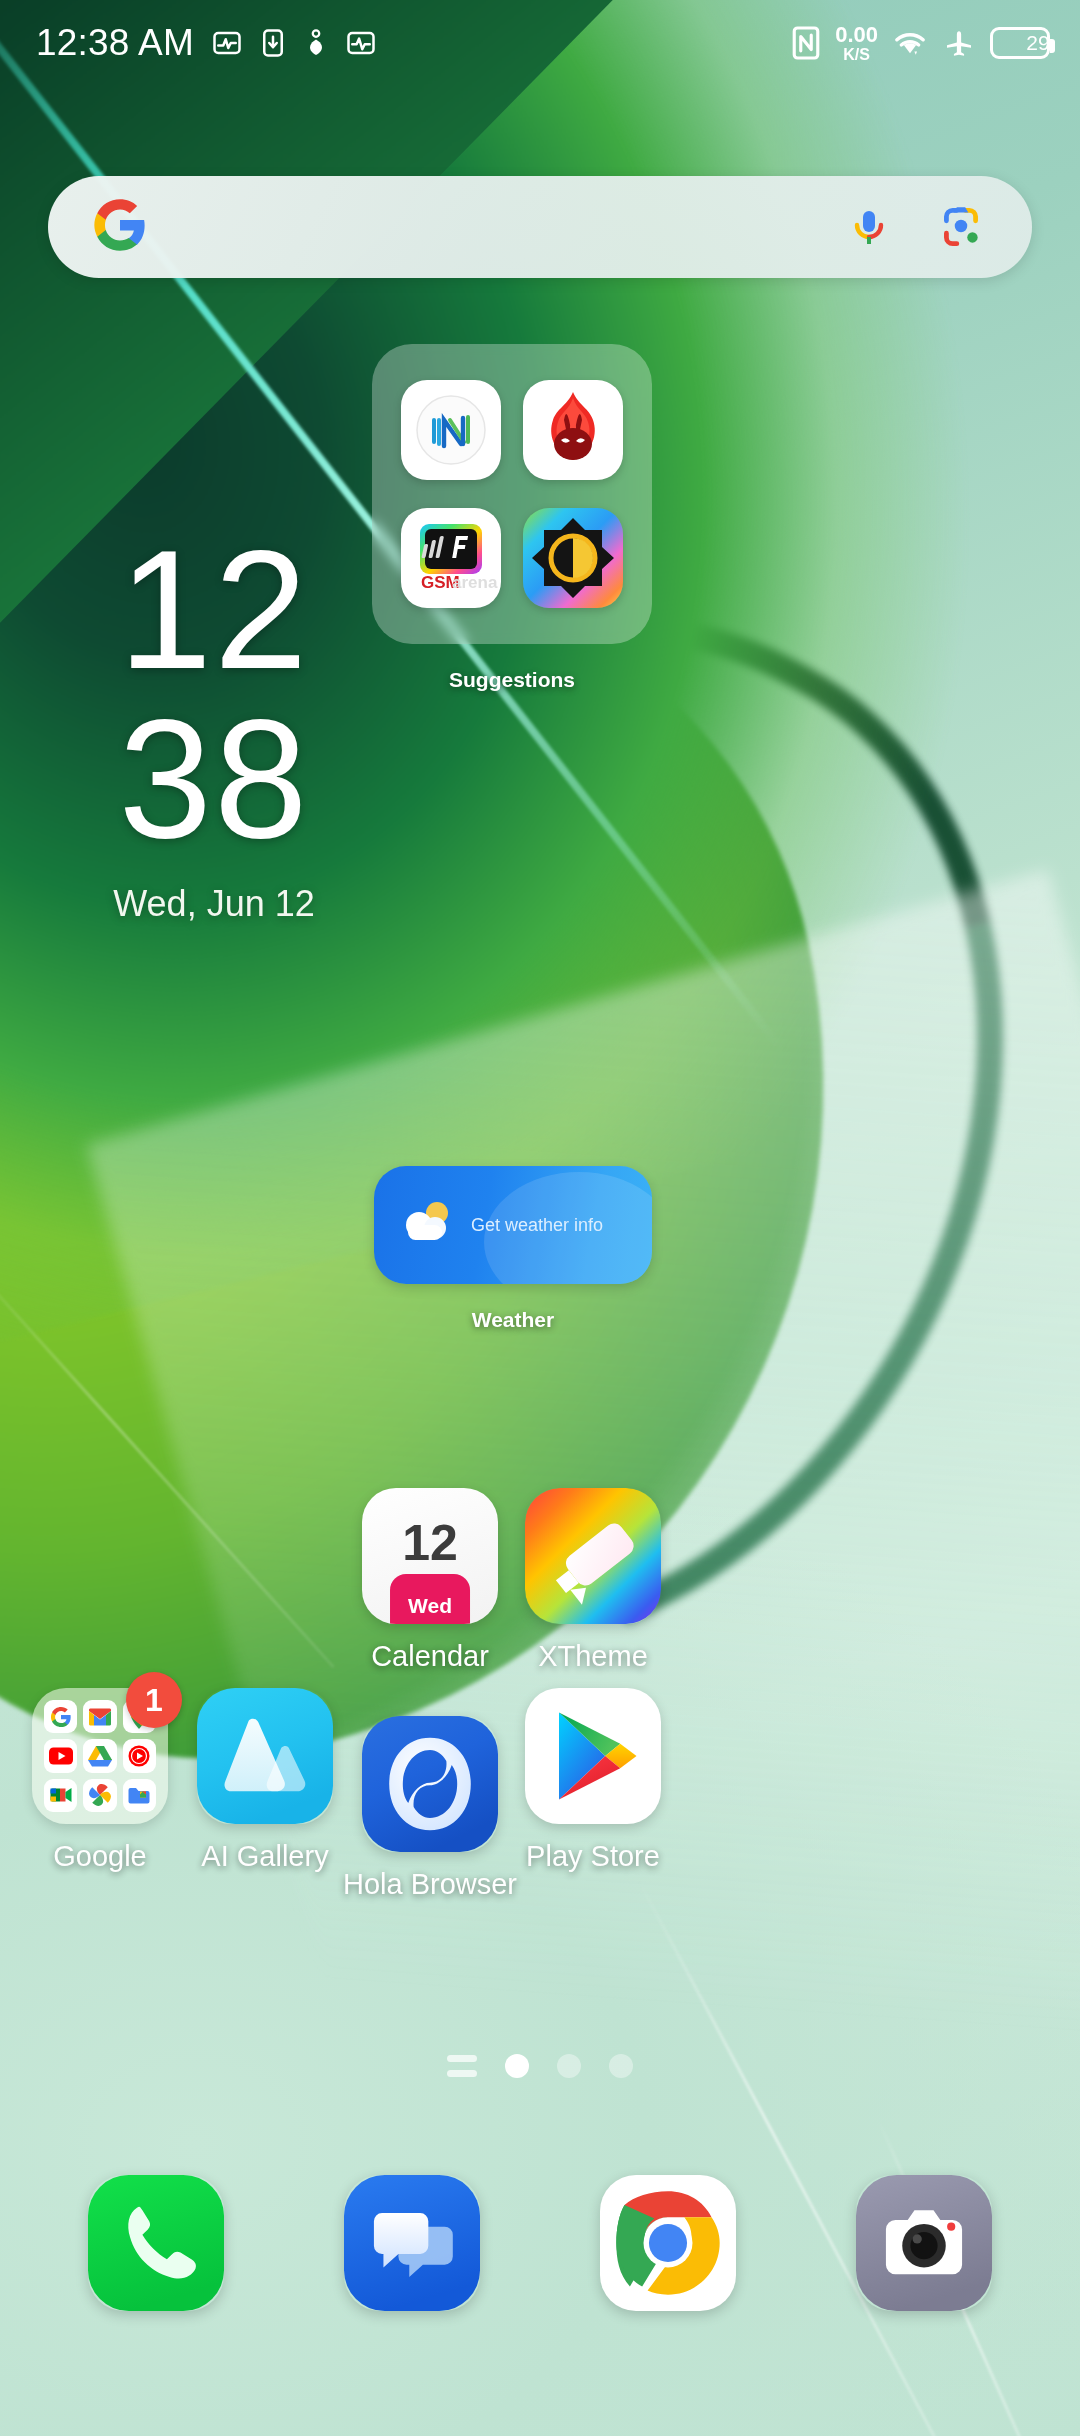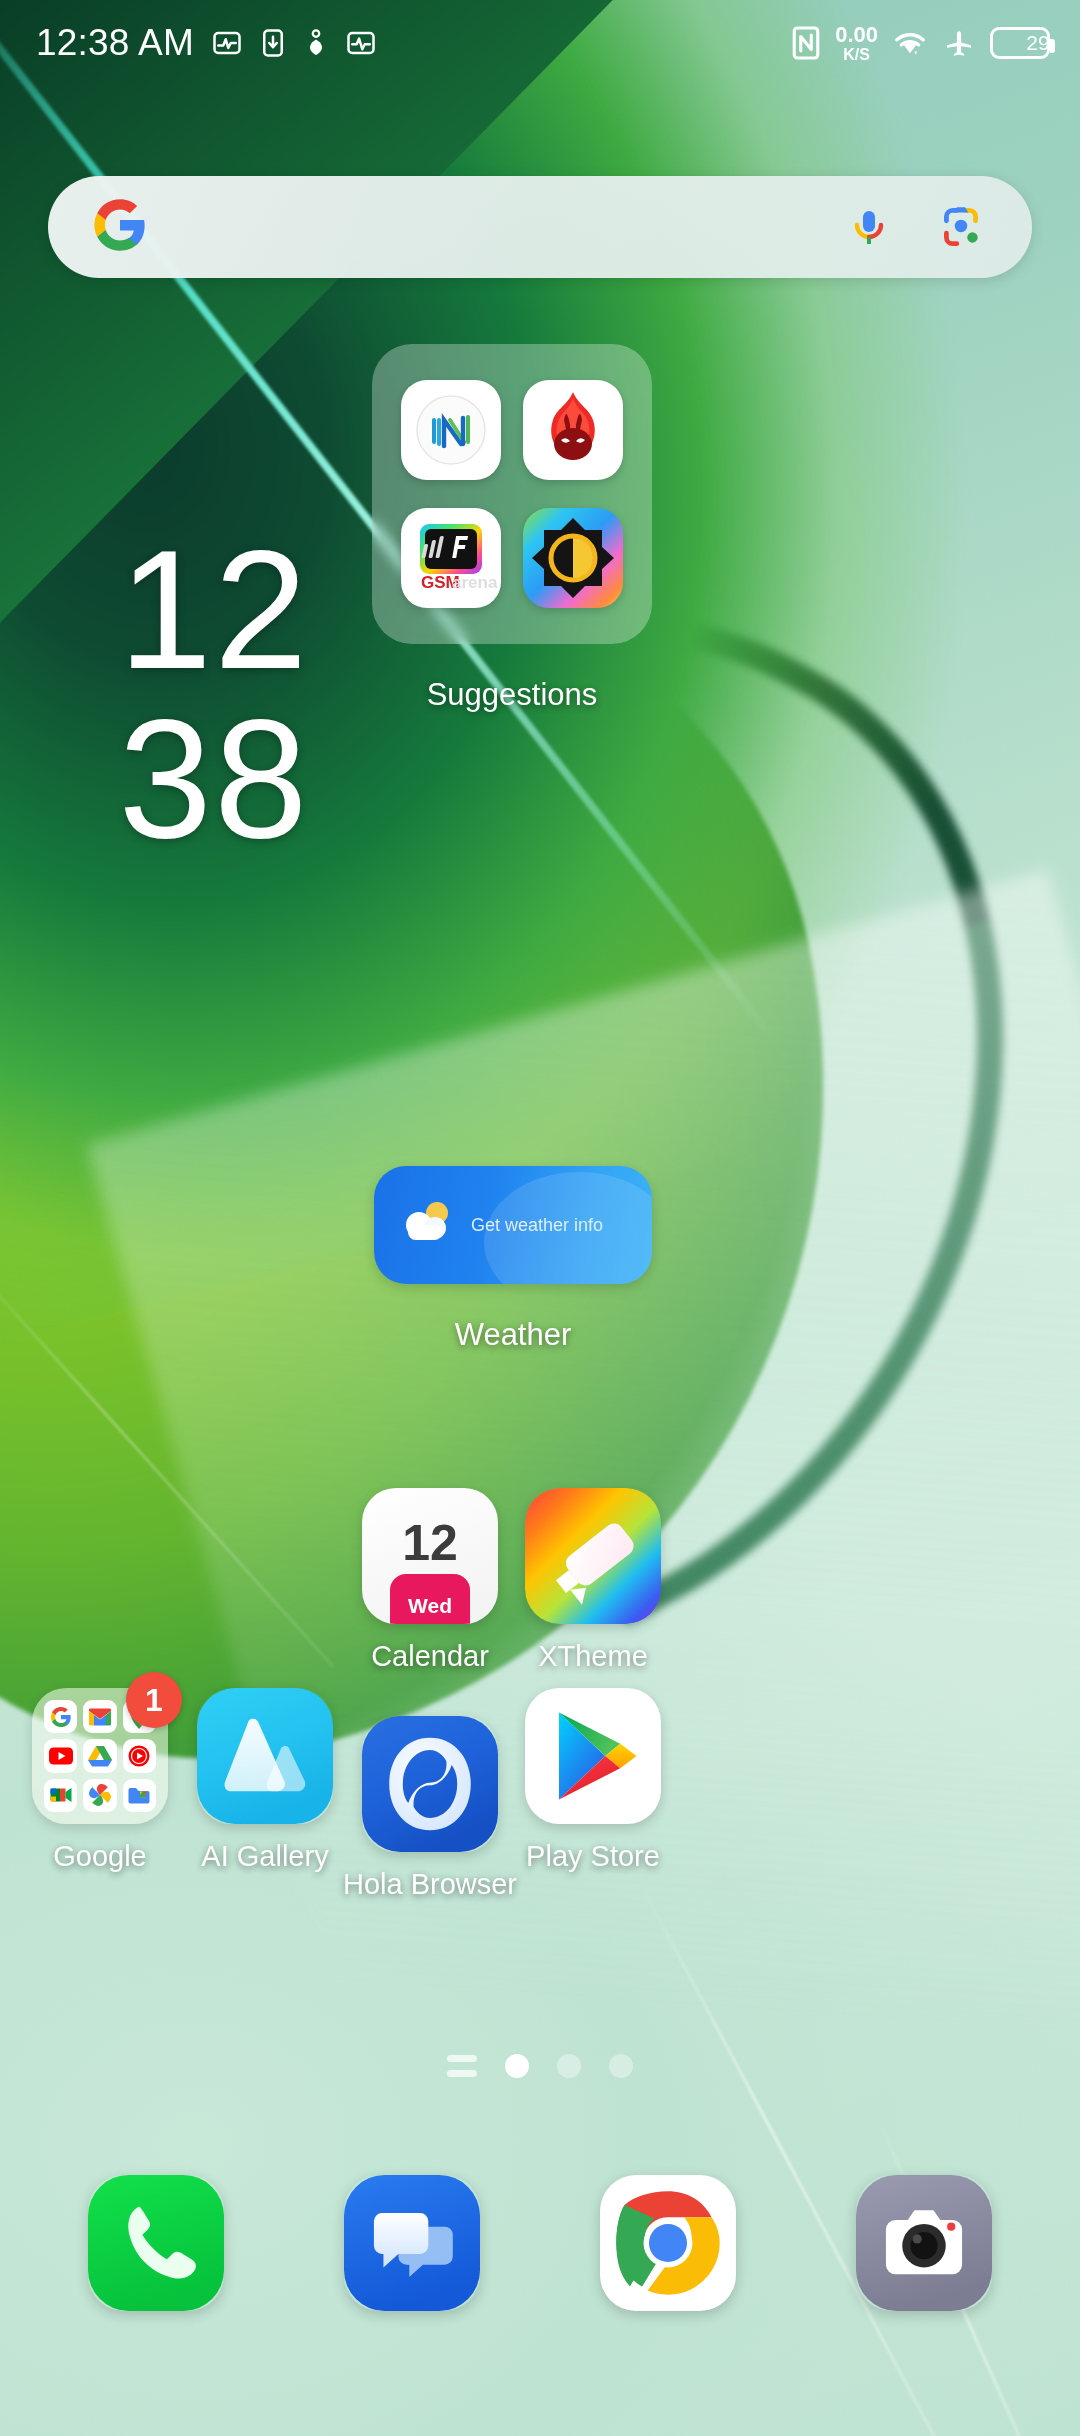--- a/index.html
+++ b/index.html
@@ -134,21 +134,21 @@
   .sugg-card {
     width:280px; height:300px; border-radius:40px;
     background:rgba(255,255,255,0.30);
     backdrop-filter:blur(6px);
     display:grid; grid-template-columns:1fr 1fr; grid-template-rows:1fr 1fr;
     place-items:center; padding:22px 18px;
   }
   .app-tile { width:100px; height:100px; border-radius:26px; overflow:hidden; position:relative;
               box-shadow:0 3px 9px rgba(0,0,0,.18); }
   .widget-label {
-    margin-top:33px; text-align:center; font-size:31px; color:#fff; font-weight:400;
+    margin-top:24px; text-align:center; font-size:21px; color:#fff; font-weight:700;
     text-shadow:0 2px 7px rgba(0,0,0,.45);
   }
 
   
   #weather-widget { position:absolute; left:374px; top:1166px; width:278px; z-index:15; }
   .weather-card {
     width:278px; height:118px; border-radius:32px;
     background:linear-gradient(100deg,#1a72e8 0%, #1f82ef 40%, #35a6f5 78%, #3bb2f6 100%);
     position:relative; overflow:hidden; display:flex; align-items:center; padding-left:22px;
     box-shadow:0 4px 12px rgba(0,0,0,.16);
@@ -299,20 +299,21 @@
       <path d="M20 5 h8 l3 5 h-14 z" fill="#4285F4"></path>
       <circle cx="24" cy="23" r="6" fill="#4285F4"></circle>
       <circle cx="35" cy="34" r="5" fill="#34A853"></circle>
     </svg>
   </div>
 </div>
 
 <div id="clock-widget">
   <div class="clock-hh">12</div>
   <div class="clock-mm">38</div>
+  <div class="clock-date">Wed, Jun 12</div>
 </div>
 
 <div id="suggestions-widget">
   <div class="sugg-card">
 
     <div class="app-tile" style="background:#fff;">
       <svg width="100" height="100" viewBox="0 0 100 100">
         <circle cx="50" cy="50" r="34" fill="#fbfbfb" stroke="#e6e6e6" stroke-width="1.5"></circle>
         <g stroke-linecap="round">
           <path d="M33 62 L33 40" stroke="#1f9ad6" stroke-width="4"></path>

